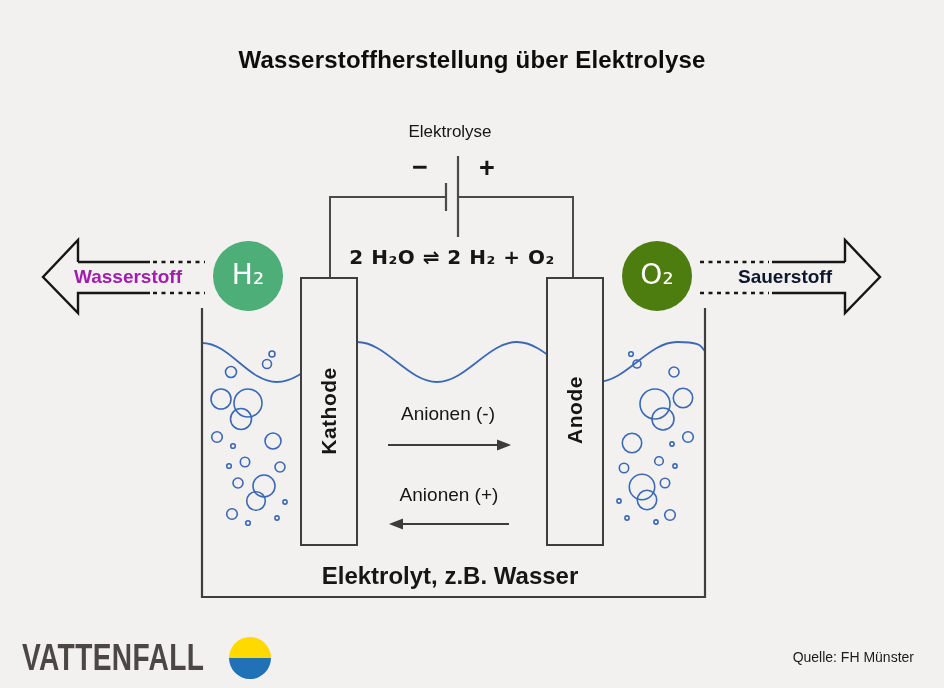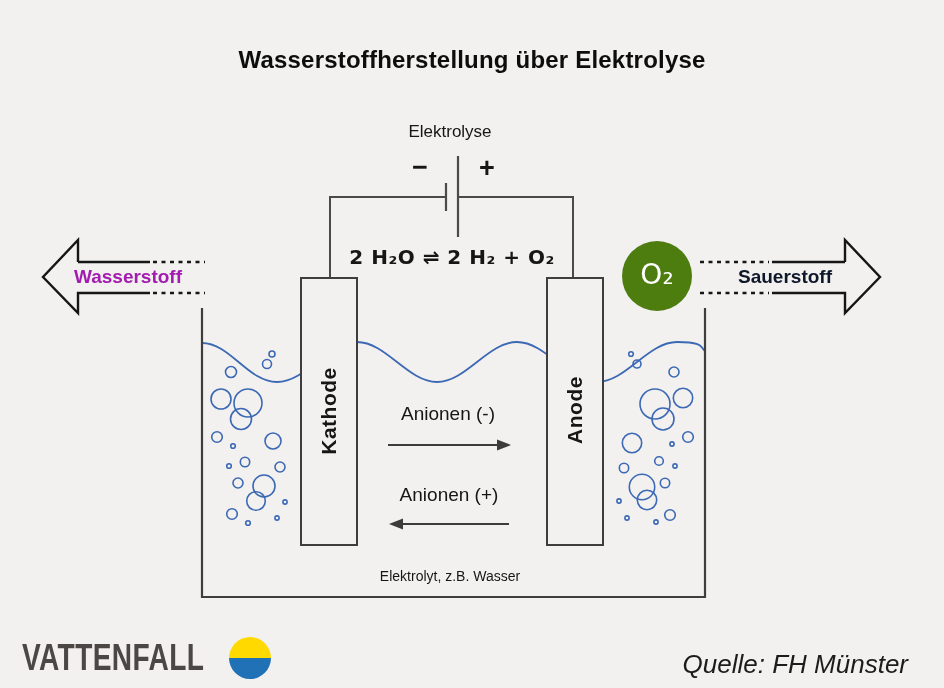--- a/index.html
+++ b/index.html
@@ -13,25 +13,25 @@
   .equation{font-family:"DejaVu Sans",sans-serif;font-size:20px;font-weight:600;letter-spacing:.5px;}
   .gas-circle{position:absolute;width:70px;height:70px;border-radius:50%;display:flex;align-items:center;justify-content:center;}
   .gas-circle span{font-family:"DejaVu Sans",sans-serif;font-size:28px;color:#ffffff;font-weight:500;padding-bottom:3px;}
   .h2{background:#4dae77;}
   .o2{background:#4d7c0f;}
   .flow-label{font-size:19px;font-weight:700;}
   .wasserstoff{color:#a21caf;}
   .sauerstoff{color:#0f172a;}
   .electrode-label{font-size:21px;font-weight:700;letter-spacing:.5px;transform:translate(-50%,-50%) rotate(-90deg);}
   .ion-label{font-size:19px;font-weight:400;text-align:center;}
-  .electrolyte{font-size:14px;font-weight:400;}
+  .electrolyte{font-size:24px;font-weight:700;}
   .brand{position:absolute;left:22px;top:640px;font-size:36px;font-weight:700;color:#4b4744;line-height:1;transform:scaleX(.78);transform-origin:left center;letter-spacing:.5px;}
   .logo-dot{position:absolute;left:229px;top:637px;width:42px;height:42px;border-radius:50%;
             background:linear-gradient(to bottom,#ffd900 0 50%,#2071b5 50% 100%);}
-  .source{position:absolute;right:46px;top:649px;font-size:26px;font-style:italic;font-weight:400;color:#1c1c1c;white-space:nowrap;}
+  .source{position:absolute;right:40px;top:649px;font-size:14px;font-weight:400;color:#1c1c1c;white-space:nowrap;}
 </style>
 </head>
 <body>
 
 <div id="page">
 
   <svg id="diagram-svg" width="944" height="688" viewBox="0 0 944 688">
 
     <g stroke="#4a4a49" stroke-width="2" fill="none">
       <path d="M330,278 L330,197 L445,197"></path>
@@ -118,20 +118,23 @@
 
   <div class="lbl stromquelle" style="left:450px;top:132px;">Elektrolyse</div>
   <div class="lbl pole" style="left:420px;top:167px;">−</div>
   <div class="lbl pole" style="left:487px;top:168px;">+</div>
 
   <div class="lbl equation" style="left:452px;top:257px;">2 H₂O ⇌ 2 H₂ + O₂</div>
 
   <div class="lbl flow-label wasserstoff" style="left:128px;top:277px;">Wasserstoff</div>
   <div class="lbl flow-label sauerstoff" style="left:785px;top:277px;">Sauerstoff</div>
 
+  <div class="gas-circle h2" style="left:213px;top:241px;">
+    <span>H₂</span>
+  </div>
   <div class="gas-circle o2" style="left:622px;top:241px;">
     <span>O₂</span>
   </div>
 
   <div class="lbl electrode-label" style="left:329px;top:411px;">Kathode</div>
   <div class="lbl electrode-label" style="left:575px;top:410px;">Anode</div>
 
   <div class="lbl ion-label" style="left:448px;top:414px;">Anionen (-)</div>
   <div class="lbl ion-label" style="left:449px;top:495px;">Anionen (+)</div>
 

